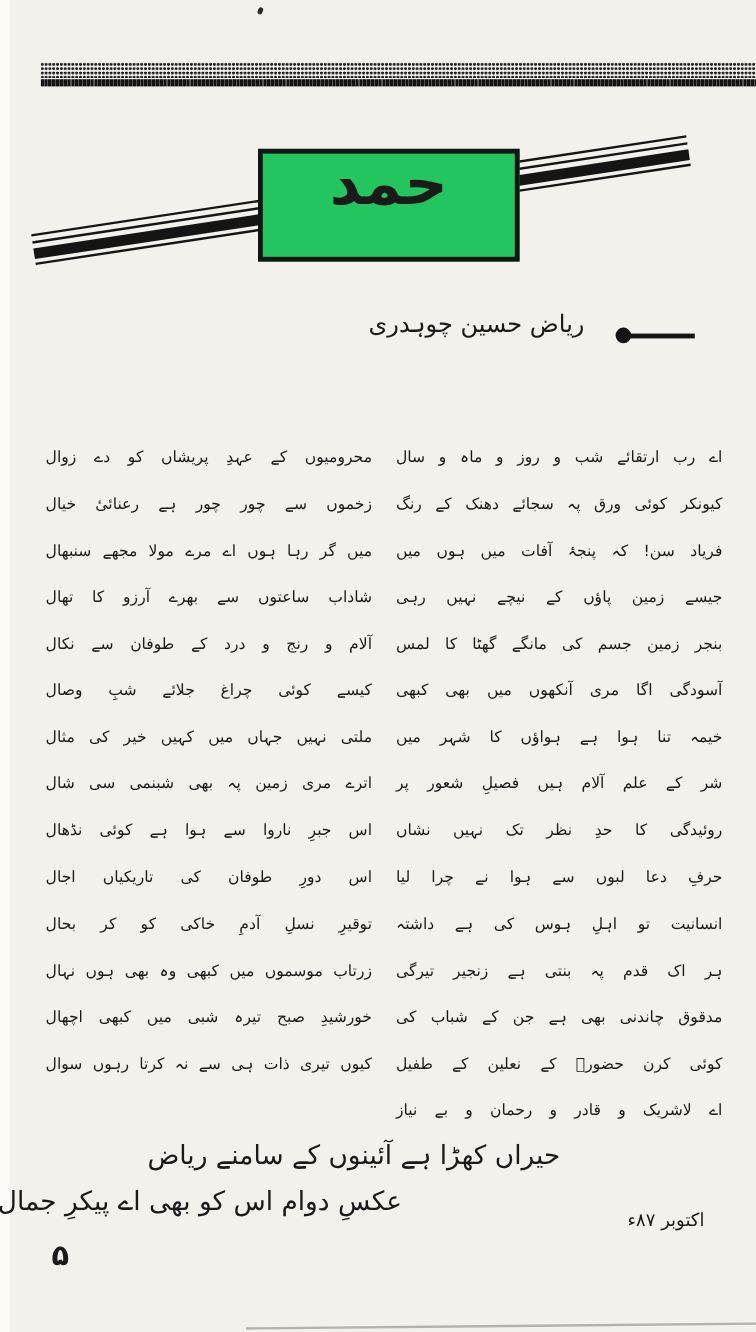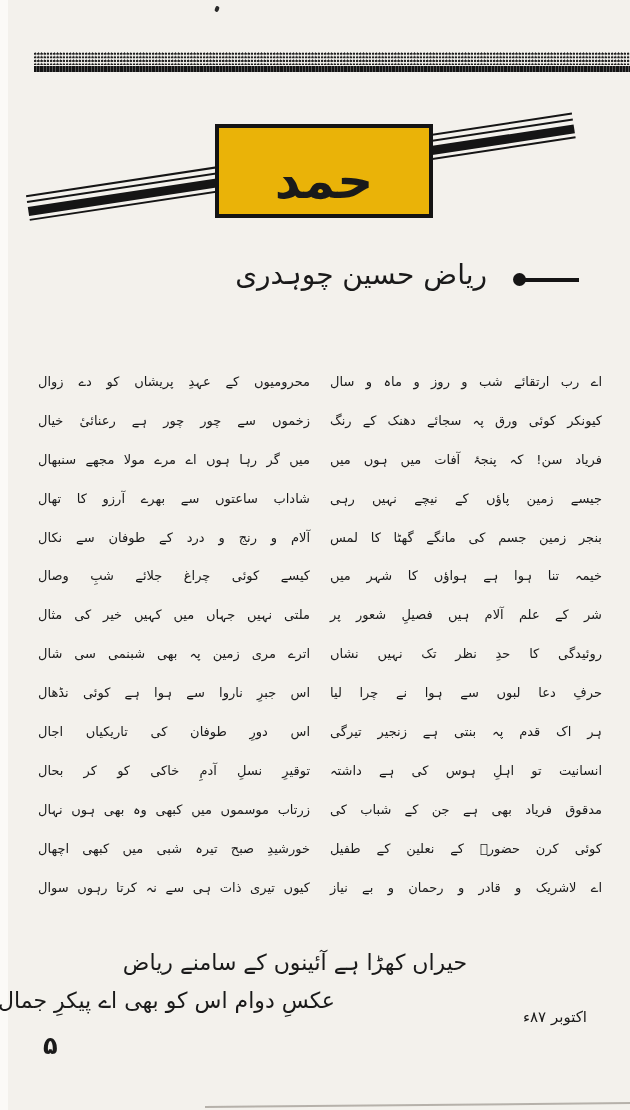--- a/index.html
+++ b/index.html
@@ -33,32 +33,32 @@
     transform:rotate(-8.6deg);
     z-index:1;
   }
   .stripe-thin{height:2px;background:#151515;}
   .gap4{height:4px;} .gap3{height:3px;}
   .stripe-thick{height:9px;background:#151515;}
 
   
   .title-box{
     position:absolute;left:215px;top:124px;width:210px;height:86px;
-    background:#eab308;border:4px solid #141414;z-index:2;
-    display:flex;align-items:flex-end;justify-content:center;
+    background:#22c55e;border:4px solid #141414;z-index:2;
+    display:flex;align-items:flex-start;justify-content:center;
   }
   .title-text{font-size:50px;font-weight:bold;line-height:1;padding-bottom:8px;}
 
   
   .byline-mark{position:absolute;left:513px;top:272px;width:66px;height:14px;z-index:2;}
   .byline-dot{position:absolute;left:0;top:1px;width:13px;height:13px;border-radius:50%;background:#151515;}
   .byline-line{position:absolute;left:10px;top:6px;width:56px;height:4px;background:#151515;}
   .author-name{
     position:absolute;right:143px;top:258px;
-    font-size:28px;direction:rtl;white-space:nowrap;letter-spacing:-0.5px;
+    font-size:20px;direction:rtl;white-space:nowrap;letter-spacing:-0.5px;
   }
 
   
   .col{position:absolute;top:363px;width:272px;direction:rtl;}
   .col-right{left:330px;}
   .col-left{left:38px;}
   .verse{
     height:38.9px;line-height:38.9px;
     font-size:13px;white-space:normal;overflow:visible;
     text-align:justify;text-align-last:justify;
@@ -110,27 +110,28 @@
     <div class="byline-line"></div>
   </div>
   <div class="author-name">ریاض حسین چوہدری</div>
 
   <div class="col col-right">
     <div class="verse">اے رب ارتقائے شب و روز و ماہ و سال</div>
     <div class="verse">کیونکر کوئی ورق پہ سجائے دھنک کے رنگ</div>
     <div class="verse">فریاد سن! کہ پنجۂ آفات میں ہوں میں</div>
     <div class="verse">جیسے زمین پاؤں کے نیچے نہیں رہی</div>
     <div class="verse">بنجر زمین جسم کی مانگے گھٹا کا لمس</div>
+    <div class="verse">آسودگی اگا مری آنکھوں میں بھی کبھی</div>
     <div class="verse">خیمہ تنا ہوا ہے ہواؤں کا شہر میں</div>
     <div class="verse">شر کے علم آلام ہیں فصیلِ شعور پر</div>
     <div class="verse">روئیدگی کا حدِ نظر تک نہیں نشاں</div>
     <div class="verse">حرفِ دعا لبوں سے ہوا نے چرا لیا</div>
+    <div class="verse">انسانیت تو اہلِ ہوس کی ہے داشتہ</div>
     <div class="verse">ہر اک قدم پہ بنتی ہے زنجیر تیرگی</div>
-    <div class="verse">انسانیت تو اہلِ ہوس کی ہے داشتہ</div>
-    <div class="verse">مدقوق فریاد بھی ہے جن کے شباب کی</div>
+    <div class="verse">مدقوق چاندنی بھی ہے جن کے شباب کی</div>
     <div class="verse">کوئی کرن حضورؐ کے نعلین کے طفیل</div>
     <div class="verse">اے لاشریک و قادر و رحمان و بے نیاز</div>
   </div>
 
   <div class="col col-left">
     <div class="verse">محرومیوں کے عہدِ پریشاں کو دے زوال</div>
     <div class="verse">زخموں سے چور چور ہے رعنائیٔ خیال</div>
     <div class="verse">میں گر رہا ہوں اے مرے مولا مجھے سنبھال</div>
     <div class="verse">شاداب ساعتوں سے بھرے آرزو کا تھال</div>
     <div class="verse">آلام و رنج و درد کے طوفان سے نکال</div>

